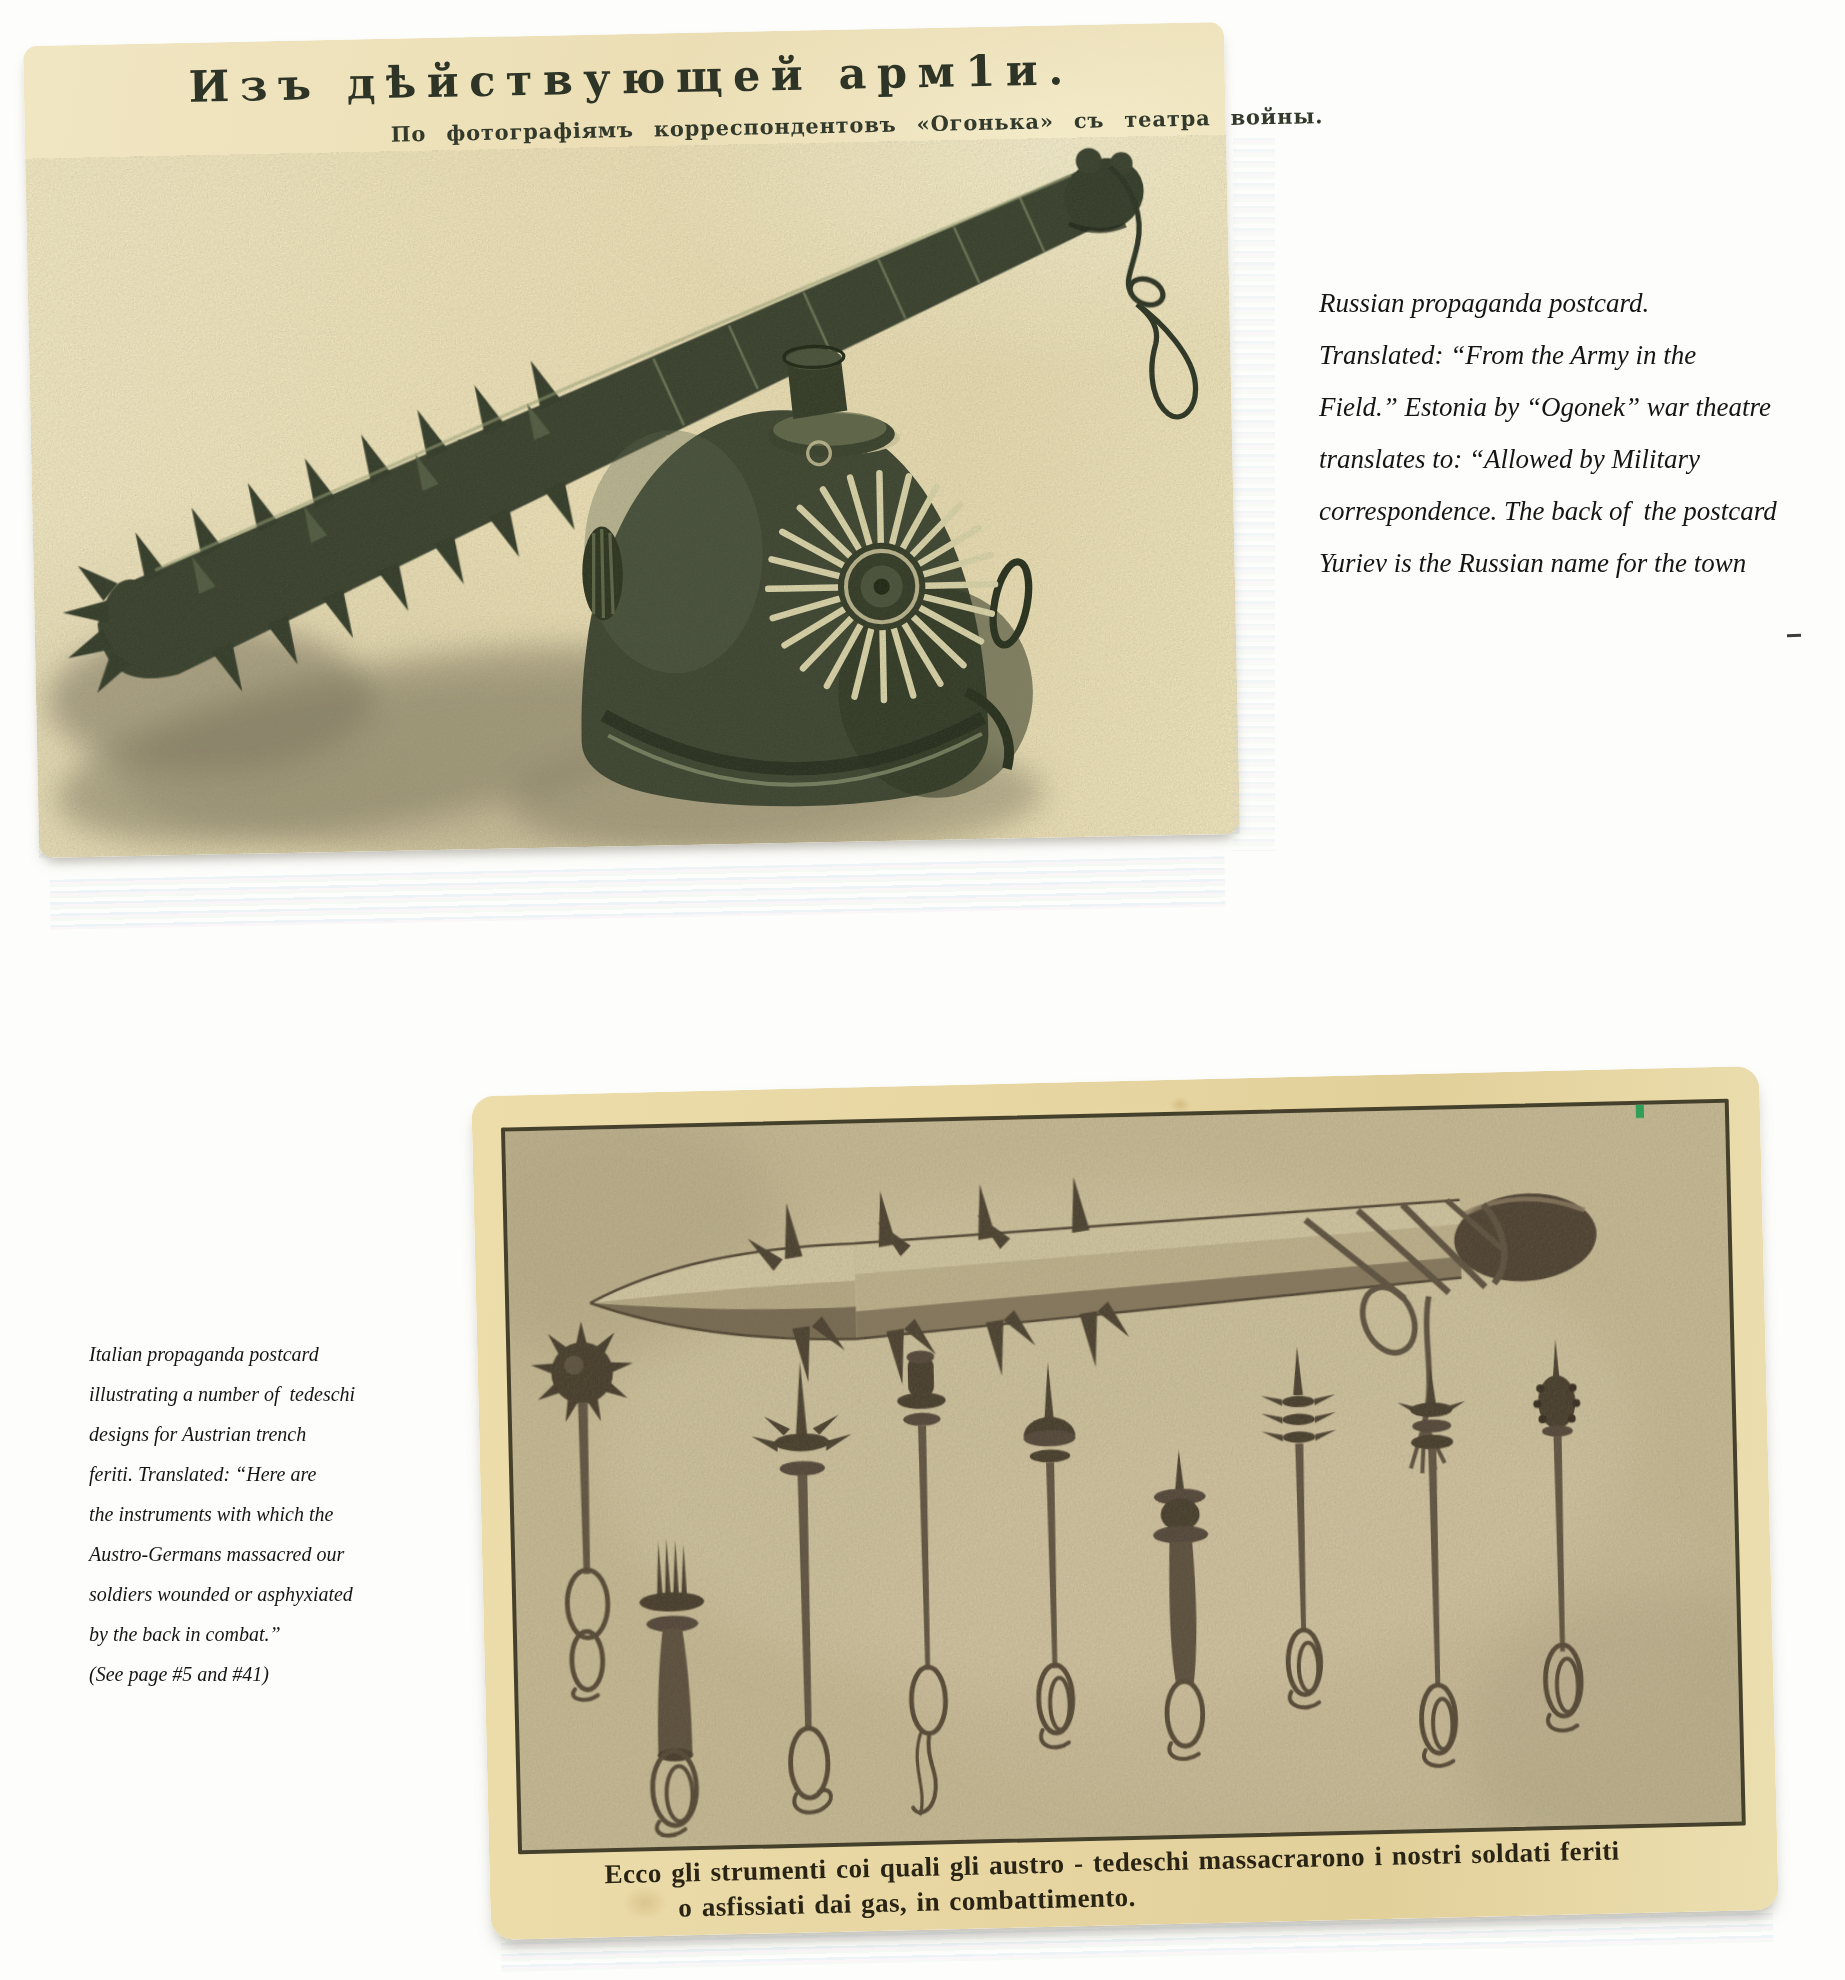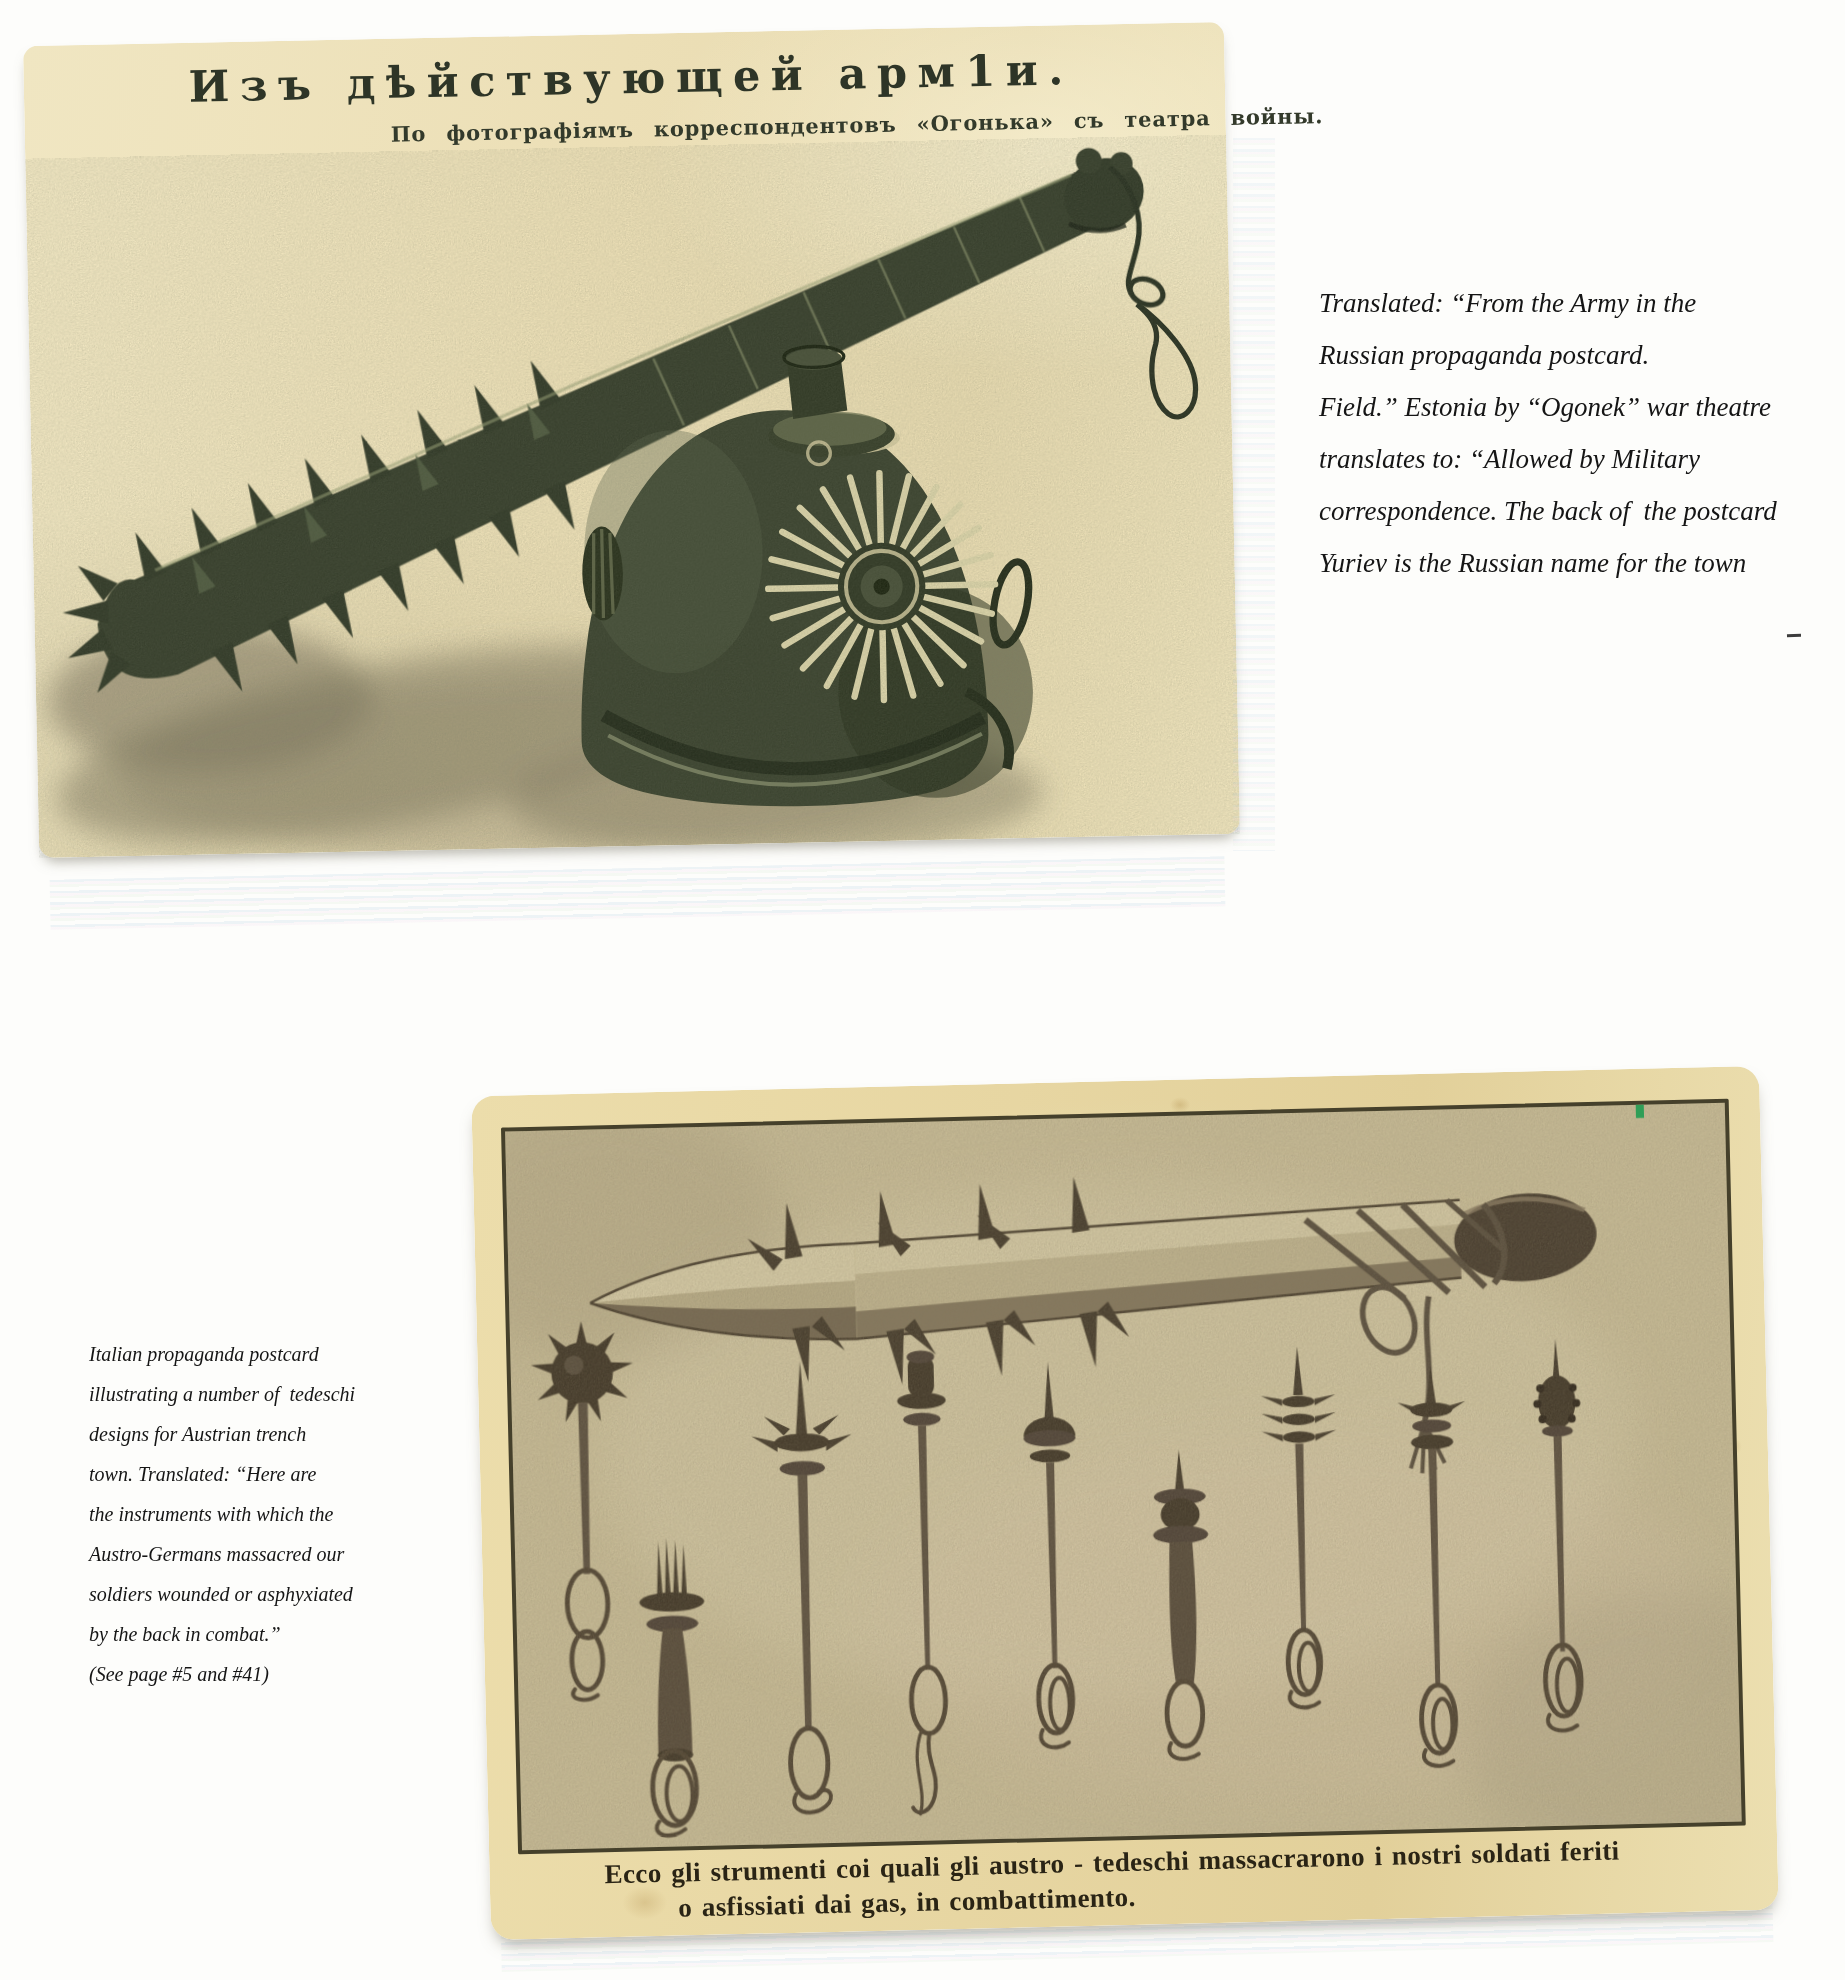--- a/index.html
+++ b/index.html
@@ -229,33 +229,33 @@
     <rect x="0" y="140" width="1482" height="862" filter="url(#grain1)" opacity="0.22"></rect>
   </svg>
 </div>
 
 <div class="scan-streak" id="streak-card1"></div>
 <div class="scan-streak" id="streak-card1-right"></div>
 <div class="scan-streak" id="streak-card2"></div>
 <div id="page-dash"></div>
 
 <div class="eng-caption" id="caption-russian">
+  <div class="cap-line">Russian propaganda postcard.</div>
   <div class="cap-line">Translated: “From the Army in the</div>
-  <div class="cap-line">Russian propaganda postcard.</div>
   <div class="cap-line">Field.” Estonia by “Ogonek” war theatre</div>
   <div class="cap-line">translates to: “Allowed by Military</div>
   <div class="cap-line">correspondence. The back of  the postcard</div>
   <div class="cap-line">Yuriev is the Russian name for the town</div>
 </div>
 
 <div class="eng-caption" id="caption-italian">
   <div class="cap-line">Italian propaganda postcard</div>
   <div class="cap-line">illustrating a number of  tedeschi</div>
   <div class="cap-line">designs for Austrian trench</div>
-  <div class="cap-line">town. Translated: “Here are</div>
+  <div class="cap-line">feriti. Translated: “Here are</div>
   <div class="cap-line">the instruments with which the</div>
   <div class="cap-line">Austro-Germans massacred our</div>
   <div class="cap-line">soldiers wounded or asphyxiated</div>
   <div class="cap-line">by the back in combat.”</div>
   <div class="cap-line">(See page #5 and #41)</div>
 </div>
 
 <div class="postcard" id="card-italian">
   <div class="photo-frame">
     <svg class="photo-svg" viewBox="0 0 1506 887">

